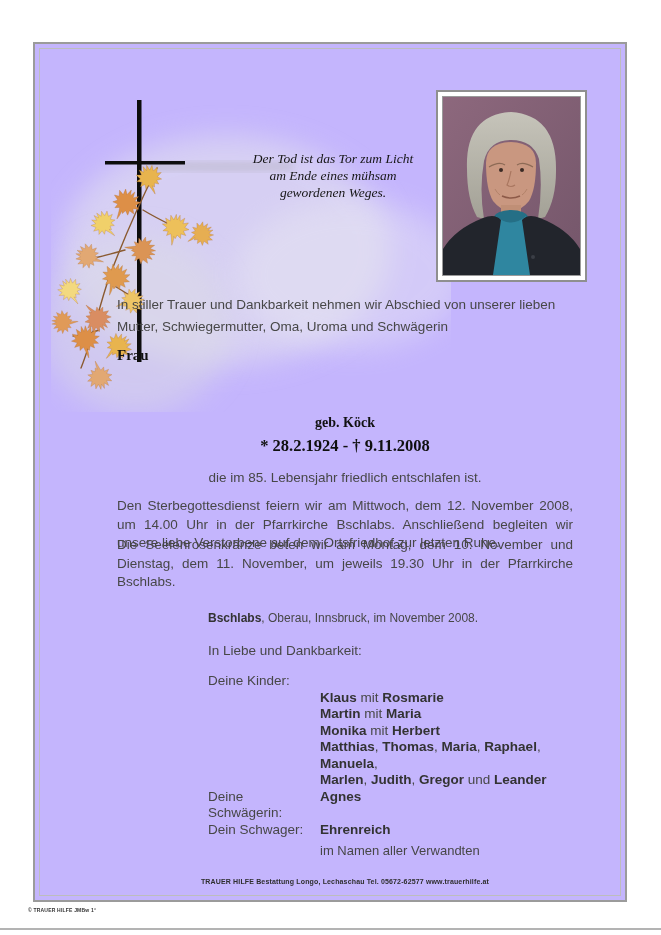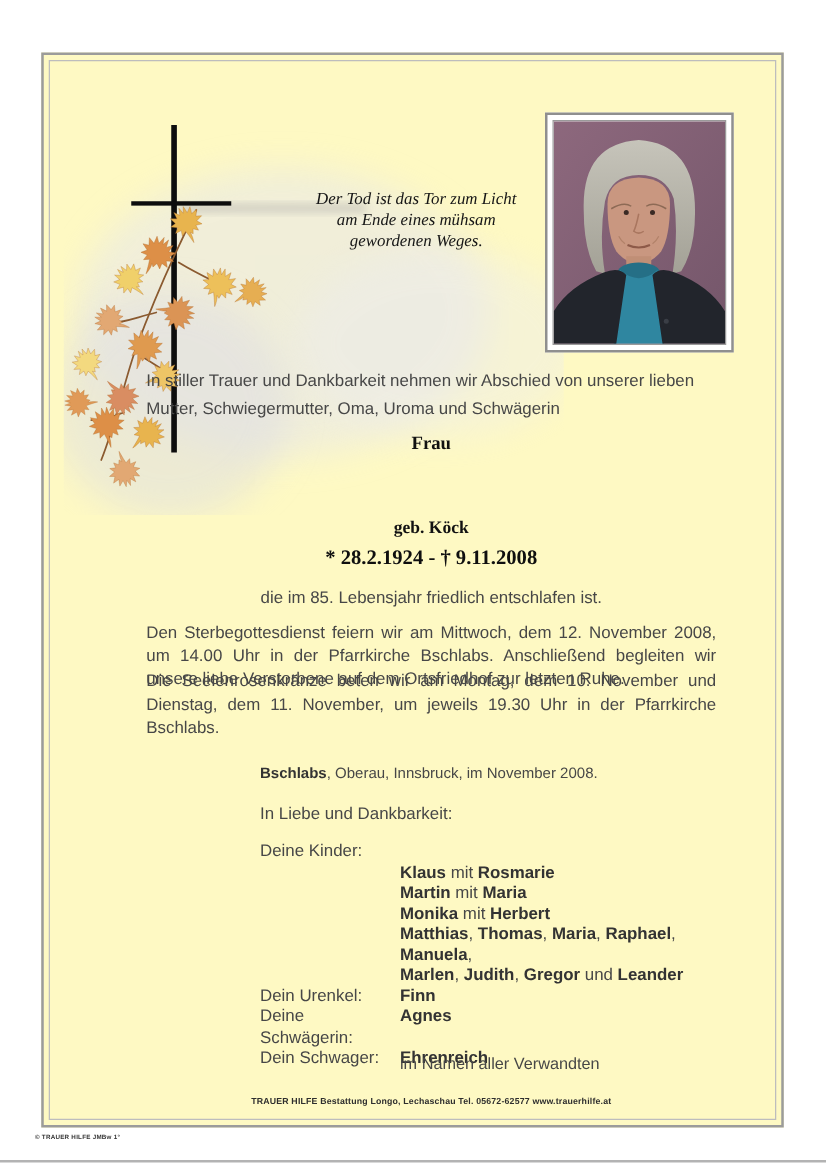--- a/index.html
+++ b/index.html
@@ -1,37 +1,37 @@
 <!DOCTYPE html>
 <html><head>
 <meta charset="utf-8">
 <style>
   html,body{margin:0;padding:0;background:#ffffff;}
   #stage{position:relative;width:661px;height:935px;background:#ffffff;overflow:hidden;
          font-family:"Liberation Sans",sans-serif;}
   
   .card{position:absolute;left:33px;top:42px;width:594px;height:860px;
-        background:#fef9c3;border:2px solid #9b9b9b;box-sizing:border-box;}
+        background:#c4b5fd;border:2px solid #9b9b9b;box-sizing:border-box;}
   .card-inner-frame{position:absolute;left:4px;top:4px;right:4px;bottom:4px;
         border:1px solid #bdbdbd;pointer-events:none;}
   
   .deco{position:absolute;left:16px;top:46px;width:400px;height:322px;pointer-events:none;}
   
   .photo-frame{position:absolute;left:401px;top:46px;border:2px solid #8f8f8f;
         background:#ffffff;padding:4px;line-height:0;}
   .photo-frame svg{border:1px solid #9a9a9a;}
   
   .quote{position:absolute;left:168px;top:106px;width:260px;text-align:center;
         font-family:"Liberation Serif",serif;font-style:italic;font-size:13.5px;
         line-height:17px;color:#161616;}
   
   .content{position:absolute;left:82px;top:0;width:456px;height:860px;}
   .blk{position:absolute;left:0;width:100%;}
   .intro{top:250px;text-align:left;font-size:13.5px;line-height:22px;color:#474747;}
-  .salutation{top:303px;text-align:center;font-family:"Liberation Serif",serif;
+  .salutation{top:303px;font-family:"Liberation Serif",serif;
         font-weight:bold;font-size:15px;color:#111;}
   .deceased{top:320px;text-align:center;font-family:"Liberation Serif",serif;
         font-weight:bold;font-size:38px;color:#0c0c0c;letter-spacing:.5px;}
   .maiden{top:371px;text-align:center;font-family:"Liberation Serif",serif;
         font-weight:bold;font-size:14px;color:#111;}
   .dates{top:392px;text-align:center;font-family:"Liberation Serif",serif;
         font-weight:bold;font-size:16.5px;color:#0f0f0f;}
   .passing{top:426px;text-align:center;font-size:13.5px;color:#474747;}
   .para{font-size:13.5px;line-height:18.5px;color:#474747;text-align:justify;}
   .para1{top:453px;}
@@ -178,24 +178,20 @@
           </div>
           <div class="family-row">
             <div class="family-label"></div>
             <div class="family-names"><span class="seg-b">Matthias</span><span>, </span><span class="seg-b">Thomas</span><span>, </span><span class="seg-b">Maria</span><span>, </span><span class="seg-b">Raphael</span><span>, </span><span class="seg-b">Manuela</span><span>,</span></div>
           </div>
           <div class="family-row">
             <div class="family-label"></div>
             <div class="family-names"><span class="seg-b">Marlen</span><span>, </span><span class="seg-b">Judith</span><span>, </span><span class="seg-b">Gregor</span><span> und </span><span class="seg-b">Leander</span></div>
           </div>
           <div class="family-row">
-            <div class="family-label">Dein Urenkel:</div>
-            <div class="family-names"><span class="seg-b">Finn</span></div>
-          </div>
-          <div class="family-row">
             <div class="family-label">Deine Schwägerin:</div>
             <div class="family-names"><span class="seg-b">Agnes</span></div>
           </div>
           <div class="family-row">
             <div class="family-label">Dein Schwager:</div>
             <div class="family-names"><span class="seg-b">Ehrenreich</span></div>
           </div>
         </div>
       <div class="blk closing">im Namen aller Verwandten</div>
       <div class="blk footer">TRAUER HILFE Bestattung Longo, Lechaschau Tel. 05672-62577 www.trauerhilfe.at</div>

